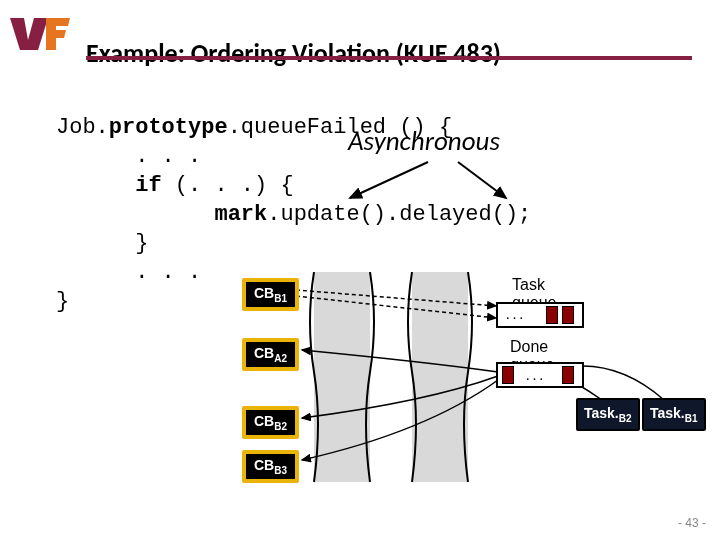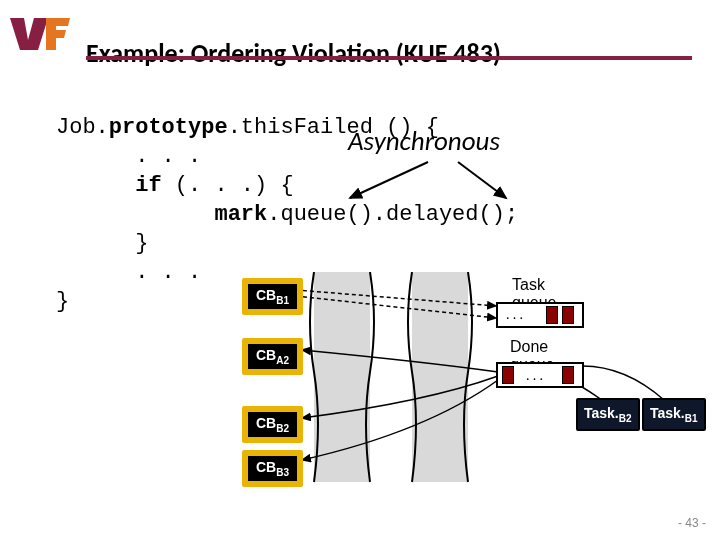--- a/index.html
+++ b/index.html
@@ -5,21 +5,21 @@
   * { margin: 0; padding: 0; box-sizing: border-box; }
   body { width: 720px; height: 540px; background: #fff; font-family: Calibri, Arial, sans-serif; position: relative; overflow: hidden; }
   .logo { position: absolute; top: 18px; left: 10px; }
   .slide-title { position: absolute; top: 16px; left: 86px; font-size: 26px; font-weight: bold; color: #000; margin-top: 21px; }
   .title-rule { position: absolute; top: 56px; left: 86px; width: 606px; height: 4px; background: #861F41; }
   .code-block { position: absolute; top: 84px; left: 56px; font-family: "Courier New", monospace; font-size: 22px; line-height: 1.32; color: #000; white-space: pre; }
   .kw { font-weight: bold; }
   .annotation { position: absolute; top: 124px; left: 348px; font-size: 27px; font-style: italic; font-family: Calibri, Arial, sans-serif; color: #000; }
   .arrows-svg { position: absolute; top: 156px; left: 338px; }
   .diagram { position: absolute; top: 272px; left: 246px; }
-  .cb-label { display: inline-block; background: #000; border: 6px solid #eab308; color: #fff; font-family: Arial, sans-serif; font-size: 14px; font-weight: bold; padding: 3px 8px 3px 8px; border-radius: 2px; position: absolute; }
+  .cb-label { display: inline-block; background: #000; border: 4px solid #eab308; color: #fff; font-family: Arial, sans-serif; font-size: 14px; font-weight: bold; padding: 3px 8px 3px 8px; border-radius: 2px; position: absolute; }
   .cb-label sub { font-size: 10px; vertical-align: sub; }
   .task-label { background: #0f172a; border: 2px solid #000; color: #fff; font-family: Arial, sans-serif; font-size: 14px; font-weight: bold; padding: 5px 6px; position: absolute; border-radius: 2px; }
   .task-label sub { font-size: 10px; vertical-align: sub; }
   .queue-box { position: absolute; border: 2px solid #000; background: #fff; }
   .queue-box.task { width: 88px; height: 26px; }
   .queue-box.done { width: 88px; height: 26px; }
   .queue-item { position: absolute; background: #8B0000; border: 1px solid #000; }
   .queue-label { position: absolute; font-family: Arial, sans-serif; font-size: 16px; color: #000; }
   .task-dots { position: absolute; font-size: 14px; color: #000; }
   .page-num { position: absolute; bottom: 10px; right: 14px; font-size: 12px; color: #888; font-family: Arial, sans-serif; text-align: center; }
@@ -31,24 +31,24 @@
   <svg width="62" height="34" viewBox="0 0 62 34">
     <polygon points="0,0 14,0 18,22 24,0 38,0 28,32 10,32" fill="#861F41"></polygon>
     <polygon points="36,0 60,0 58,8 46,8 46,12 56,12 54,20 46,20 46,32 36,32" fill="#E5751F"></polygon>
   </svg>
 </div>
 
 <div class="slide-title">Example: Ordering Violation (KUE 483)</div>
 <div class="title-rule"></div>
 
 <div class="code-block">
-<span><span>Job.</span><span class="kw">prototype</span><span>.this</span><span>Failed</span><span> () {</span></span>
+<span><span>Job.</span><span class="kw">prototype</span><span>.queue</span><span>Failed</span><span> () {</span></span>
 <span>      <span>. . .</span></span>
 <span>      <span class="kw">if</span><span> (. . .) {</span></span>
-<span>            <span class="kw">mark</span><span>.queue().delayed();</span></span>
+<span>            <span class="kw">mark</span><span>.update().delayed();</span></span>
 <span>      <span>}</span></span>
 <span>      <span>. . .</span></span>
 <span><span>}</span></span>
 </div>
 
 <div class="annotation">Asynchronous</div>
 
 <svg class="arrows-svg" width="220" height="60">
   <defs>
     <marker id="ah" markerWidth="8" markerHeight="8" refX="6" refY="3" orient="auto">

